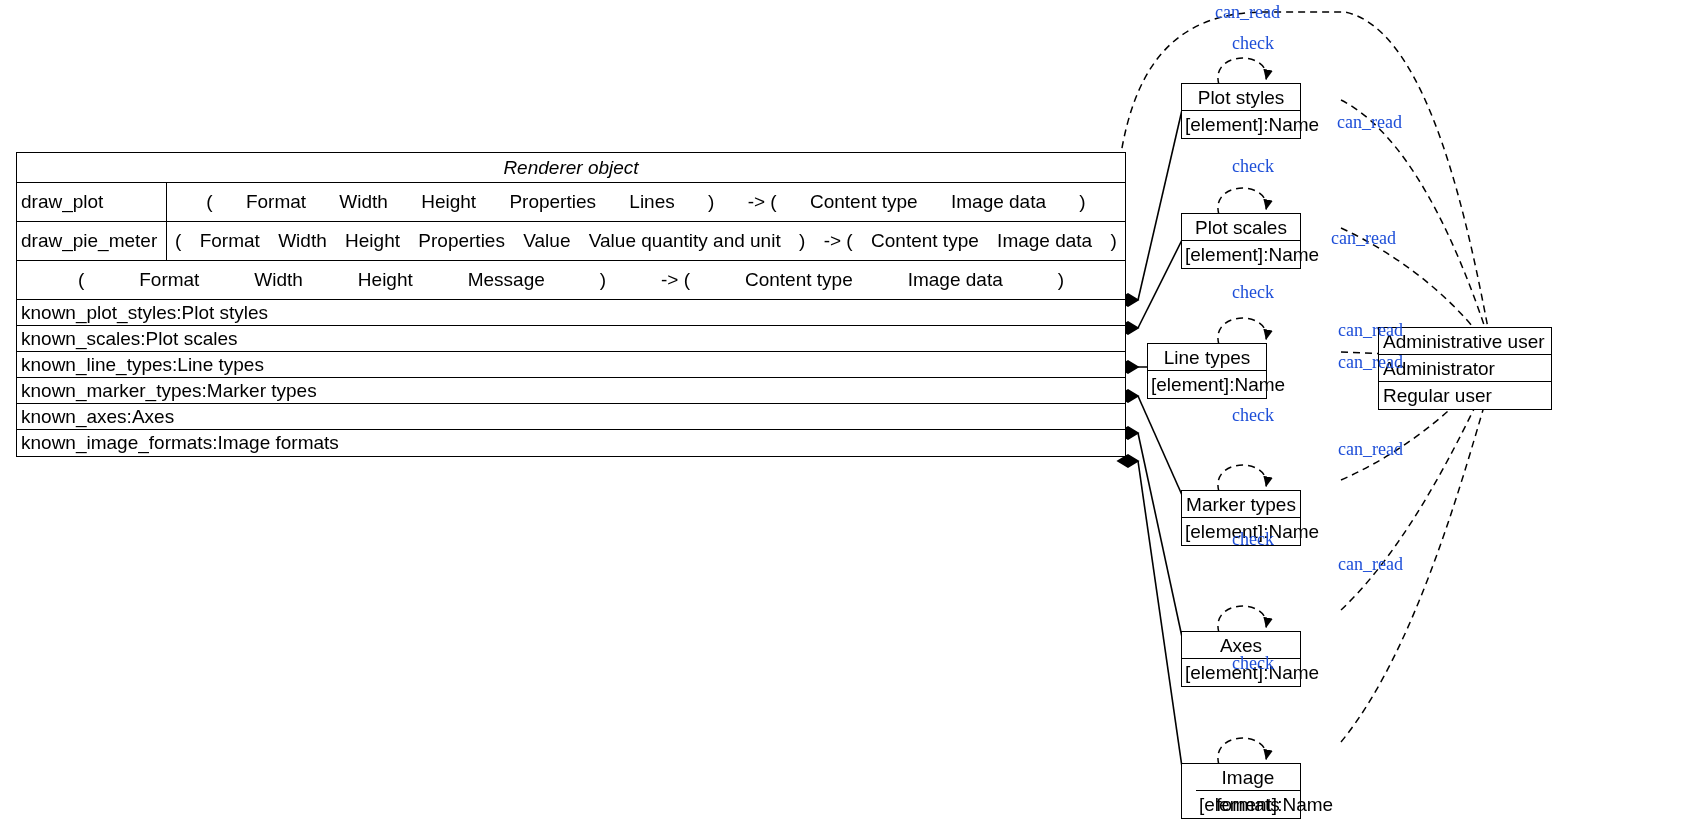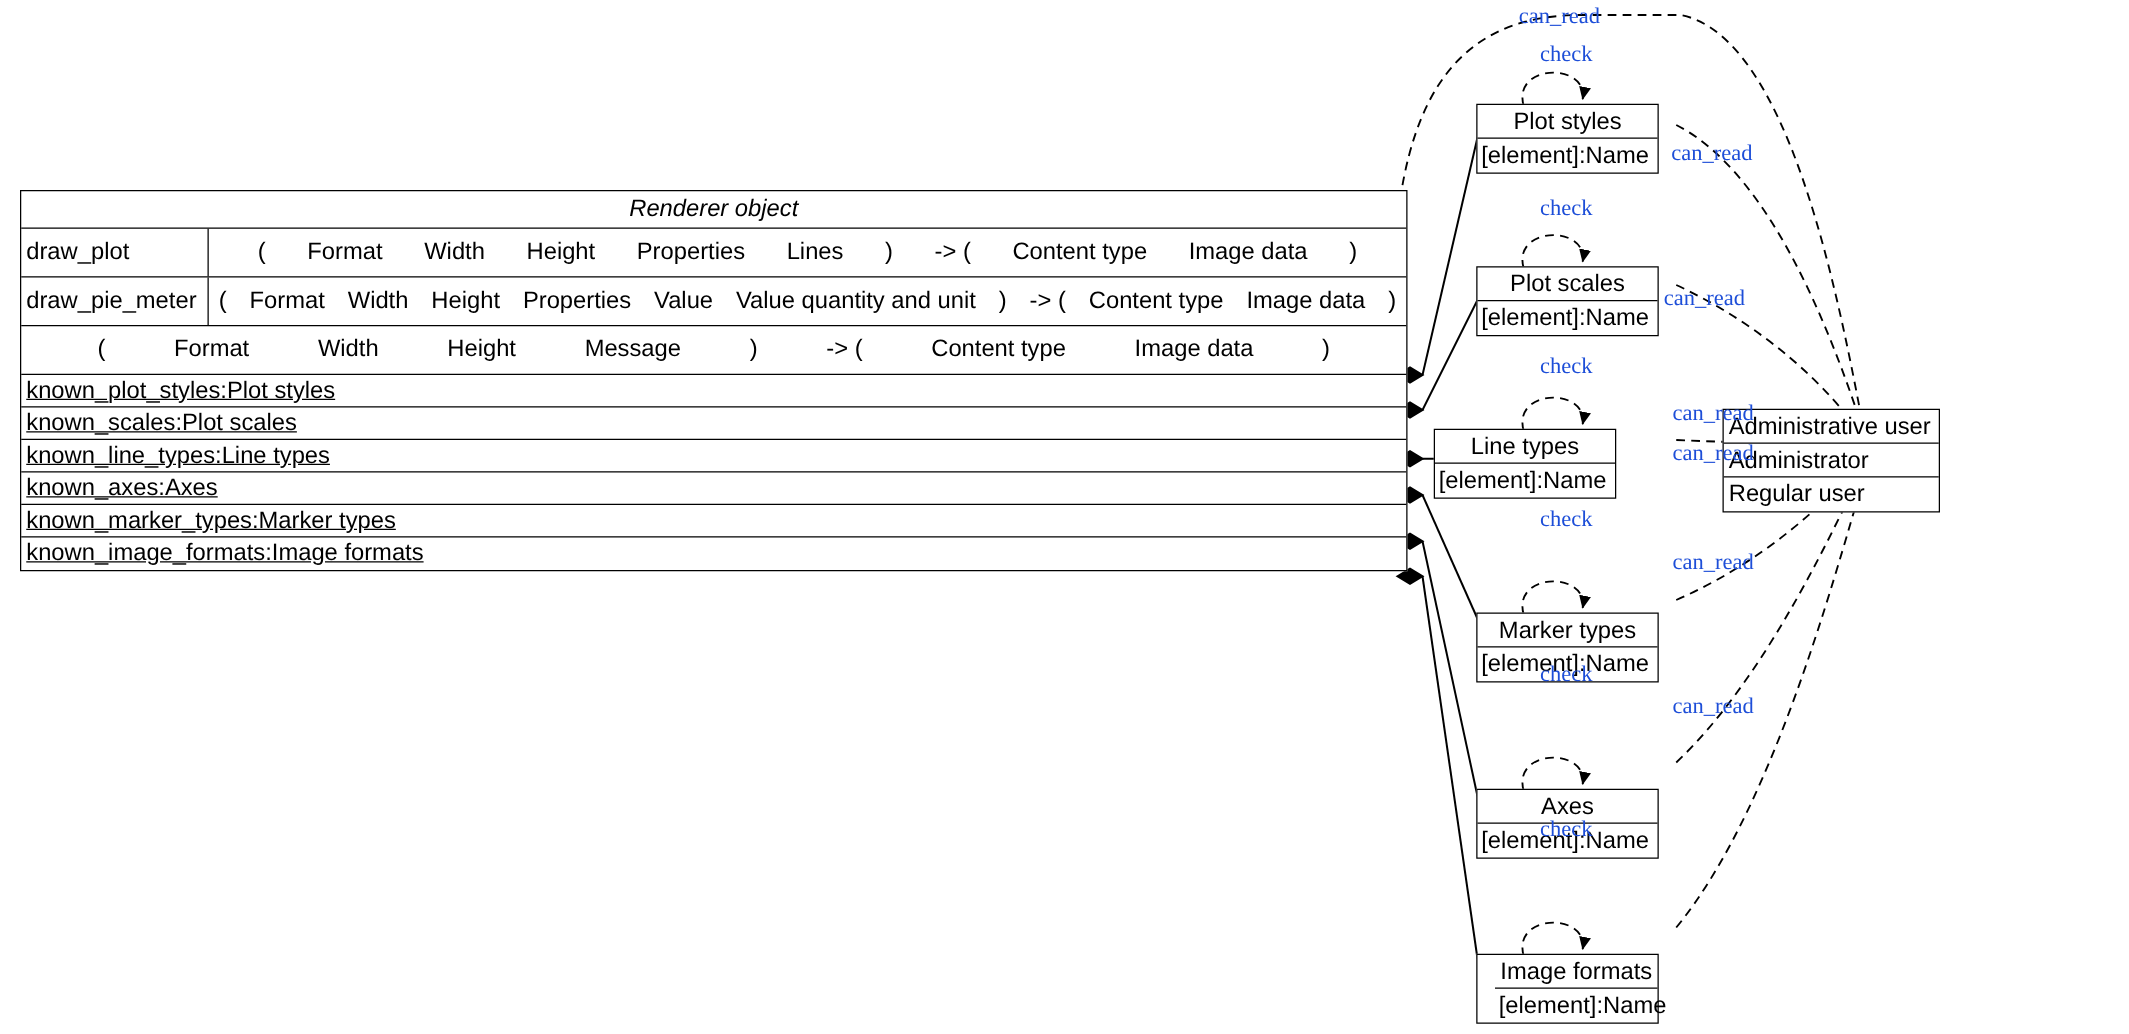--- a/index.html
+++ b/index.html
@@ -75,28 +75,27 @@
     box-sizing: border-box;
   }
   .op-sig span { white-space: nowrap; }
   .op-sig.tight { justify-content: space-between; padding: 0 8px; }
   .attr-row {
     font-size: 19px;
     line-height: 26px;
     height: 26px;
     padding-left: 4px;
     border-bottom: 1.5px solid #000;
-    text-decoration: underline;
   }
   .attr-row.last { border-bottom: none; }
 
   
   .ebox {
     position: absolute;
-    width: 146px;
+    width: 120px;
     z-index: 5;
   }
   .ebox .hdr {
     font-size: 19px;
     line-height: 27px;
     height: 27px;
     text-align: center;
     border-bottom: 1.5px solid #000;
     box-sizing: border-box;
   }
@@ -249,22 +248,22 @@
         <span>-&gt; (</span>
         <span>Content type</span>
         <span>Image data</span>
         <span>)</span>
       </div>
     </div>
 
     <div class="row attr-row">known_plot_styles:Plot styles</div>
     <div class="row attr-row">known_scales:Plot scales</div>
     <div class="row attr-row">known_line_types:Line types</div>
+    <div class="row attr-row">known_marker_types:Marker types</div>
     <div class="row attr-row">known_axes:Axes</div>
-    <div class="row attr-row">known_marker_types:Marker types</div>
     <div class="row attr-row last">known_image_formats:Image formats</div>
   </div>
 
   <div class="node ebox" style="left:1181px; top:83px;">
     <div class="hdr">Plot styles</div>
     <div class="sub">[element]:Name</div>
   </div>
 
   <div class="node ebox" style="left:1181px; top:213px;">
     <div class="hdr">Plot scales</div>

